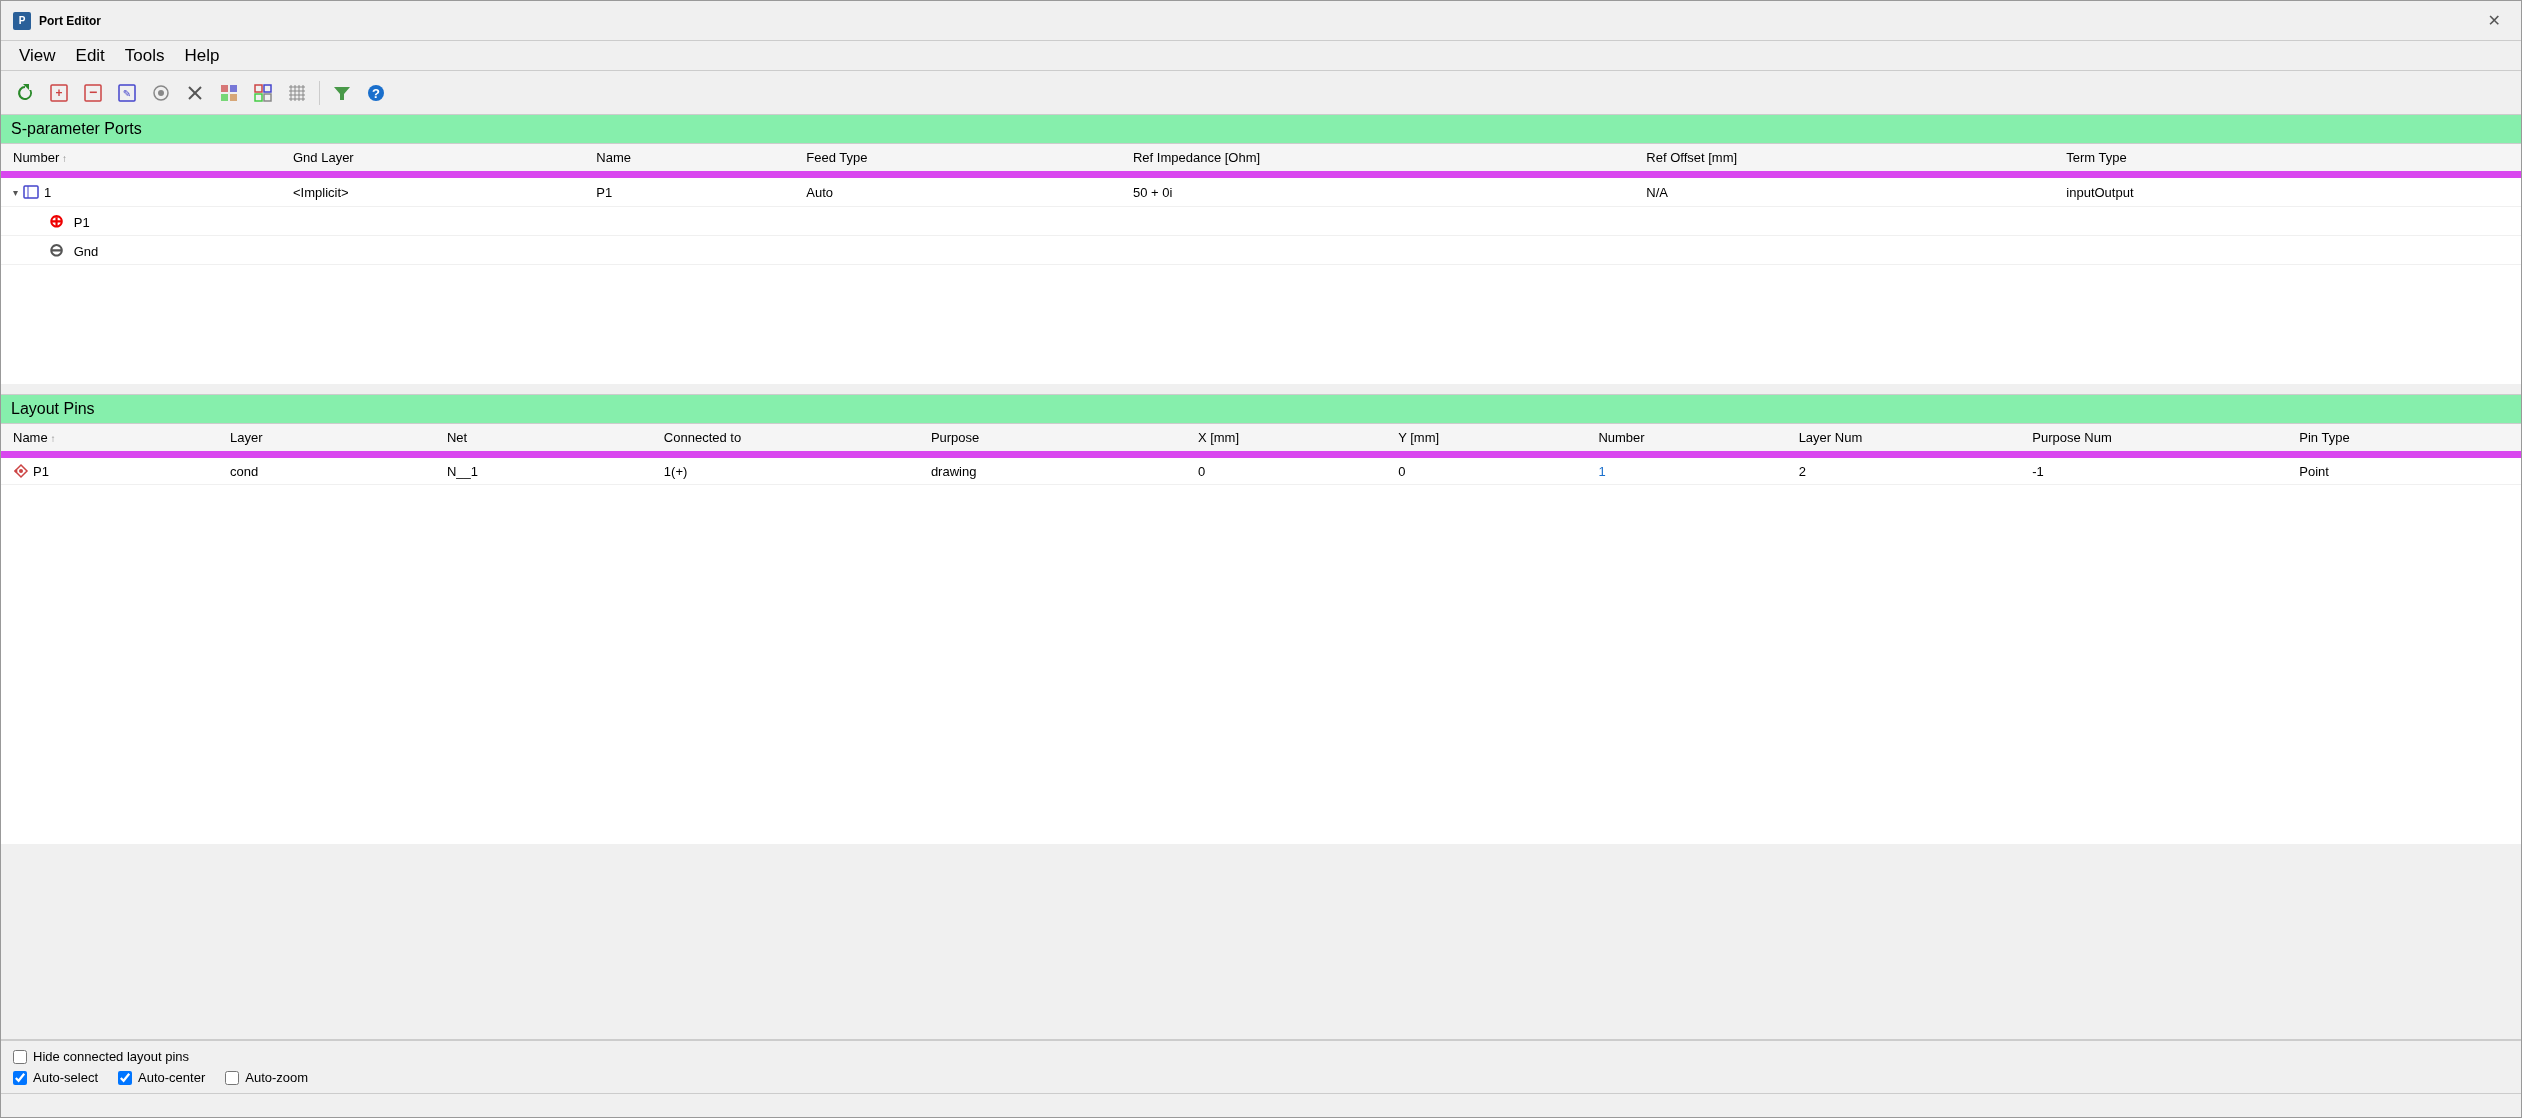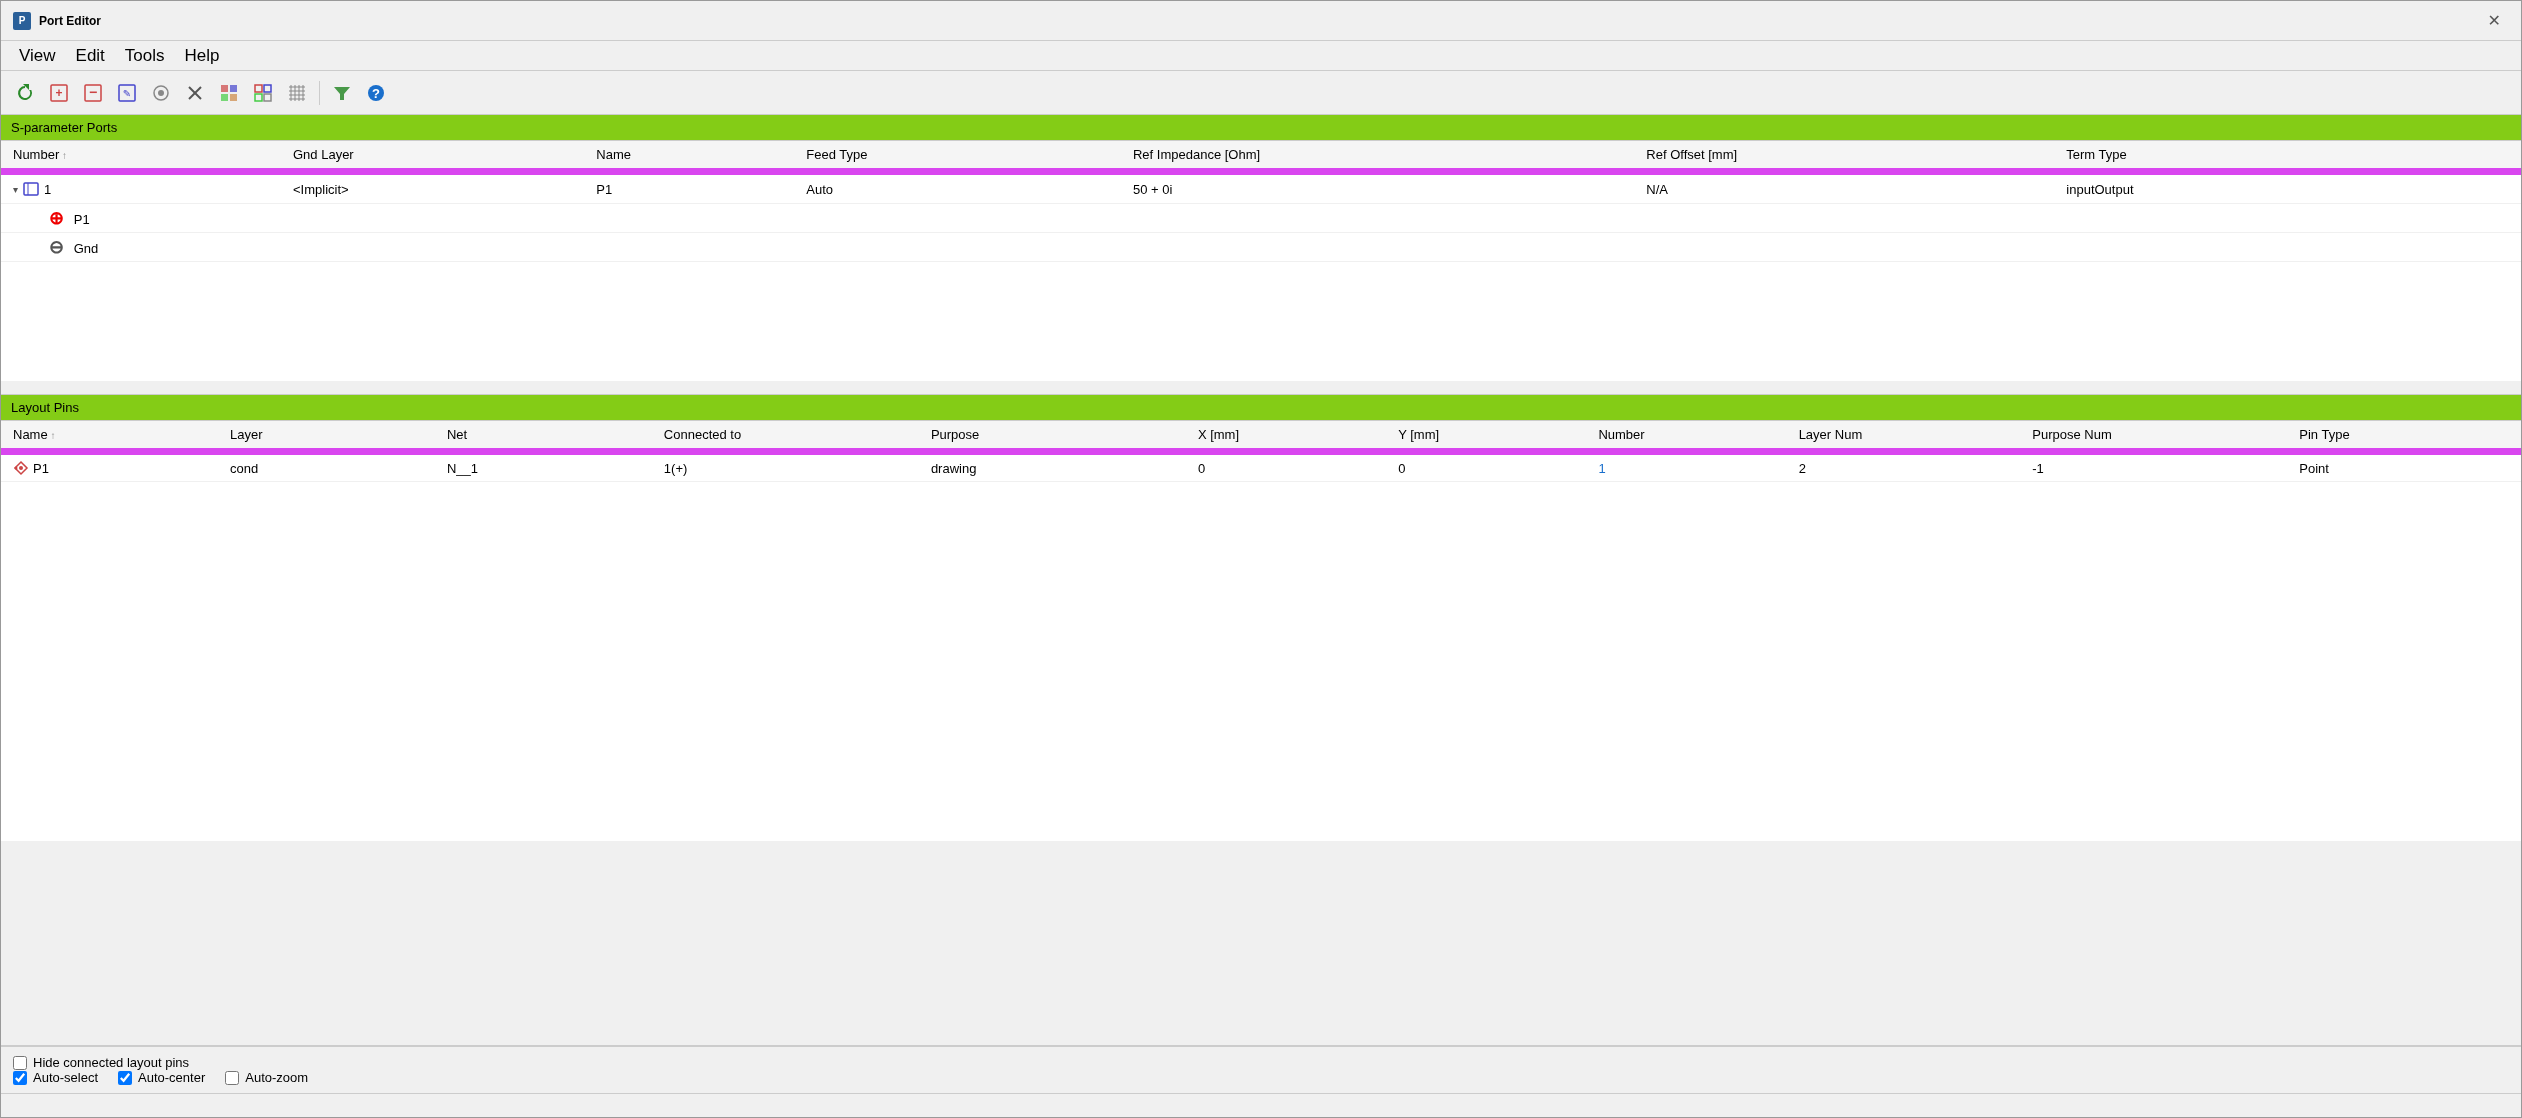--- a/index.html
+++ b/index.html
@@ -104,23 +104,23 @@
       flex-direction: column;
       overflow: hidden;
     }
     .section {
       display: flex;
       flex-direction: column;
       border-bottom: 1px solid #ccc;
     }
     .section-header {
       padding: 5px 10px;
-      font-size: 13px;
+      font-size: 16px;
       font-weight: 500;
-      background: #84cc16;
+      background: #86efac;
       border-bottom: 1px solid #ccc;
     }
     .table-container {
       overflow: auto;
       background: white;
     }
     .data-table {
       width: 100%;
       border-collapse: collapse;
       font-size: 13px;
@@ -174,20 +174,21 @@
       flex: 1;
       display: flex;
       flex-direction: column;
     }
     .bottom-bar {
       background: #f0f0f0;
       border-top: 1px solid #ccc;
       padding: 8px 12px;
       display: flex;
       flex-direction: column;
+      gap: 6px;
     }
     .checkbox-row {
       display: flex;
       align-items: center;
       gap: 6px;
     }
     .checkbox-group {
       display: flex;
       align-items: center;
       gap: 20px;

